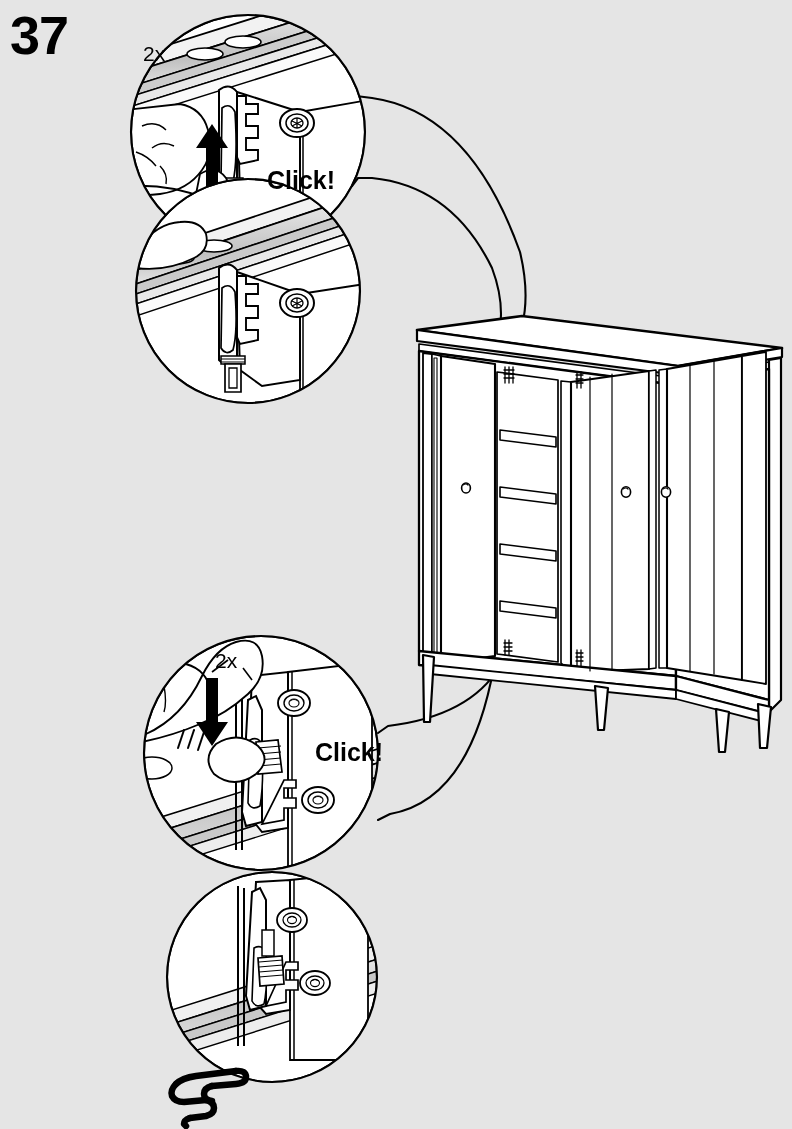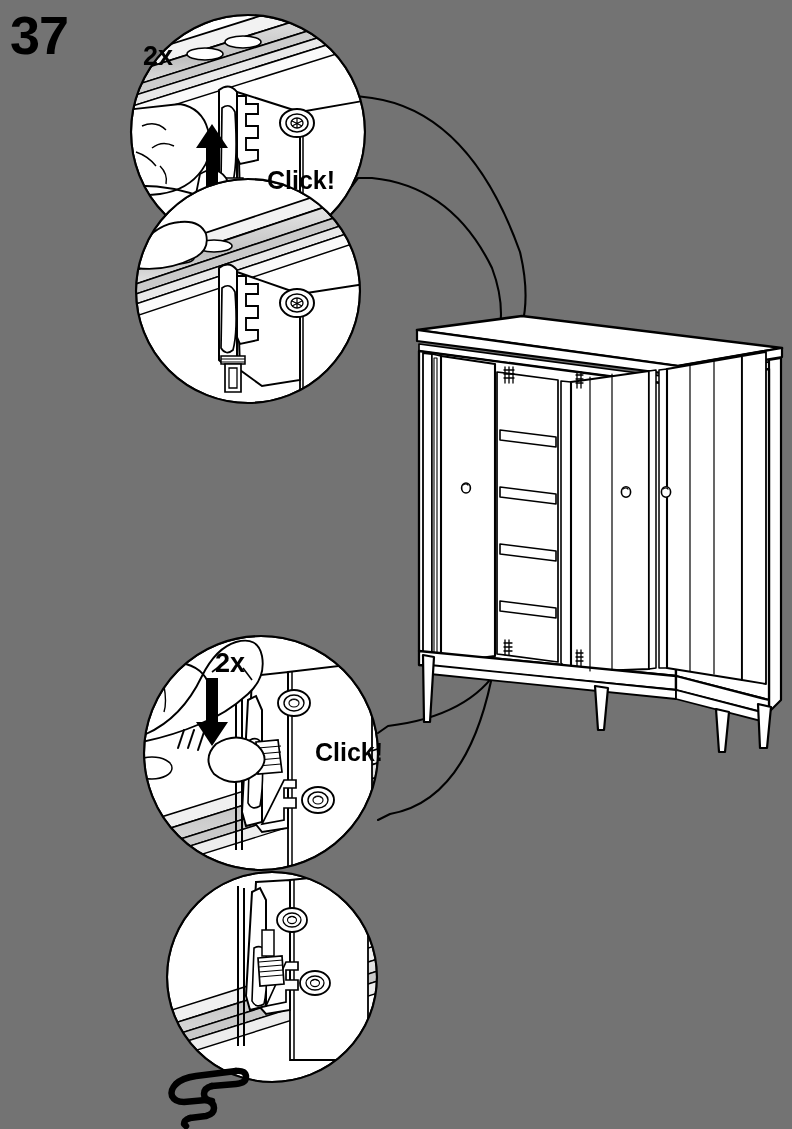--- a/index.html
+++ b/index.html
@@ -7,21 +7,21 @@
     padding: 0;
     background: #ffffff;
   }
   body {
     font-family: "Liberation Sans", sans-serif;
   }
   #page {
     position: relative;
     width: 792px;
     height: 1129px;
-    background: #737373;
+    background: #e5e5e5;
     overflow: hidden;
   }
   #artboard {
     position: absolute;
     inset: 0;
   }
   #artboard svg {
     display: block;
     width: 792px;
     height: 1129px;
@@ -38,22 +38,22 @@
     font-family: "Liberation Sans", sans-serif;
   }
   .lbl {
     position: absolute;
     font-family: "Liberation Sans", sans-serif;
     color: #000000;
     white-space: nowrap;
     line-height: 1;
   }
   .lbl-qty {
-    font-size: 27px;
-    font-weight: bold;
+    font-size: 21px;
+    font-weight: normal;
   }
   .lbl-click {
     font-size: 25px;
     font-weight: bold;
   }
   #qty-top   { left: 143px; top: 43px; }
   #click-top { left: 267px; top: 168px; }
   #qty-bot   { left: 215px; top: 650px; }
   #click-bot { left: 315px; top: 740px; }
 </style>

